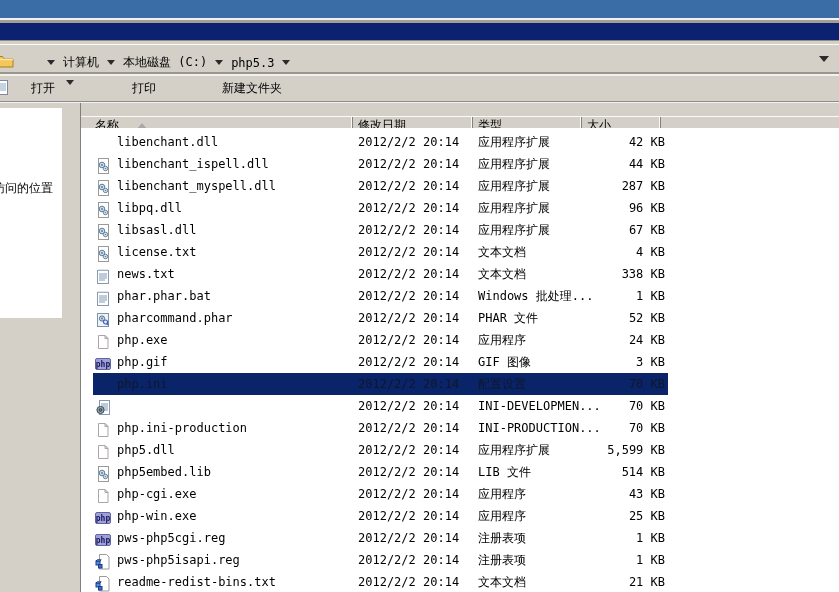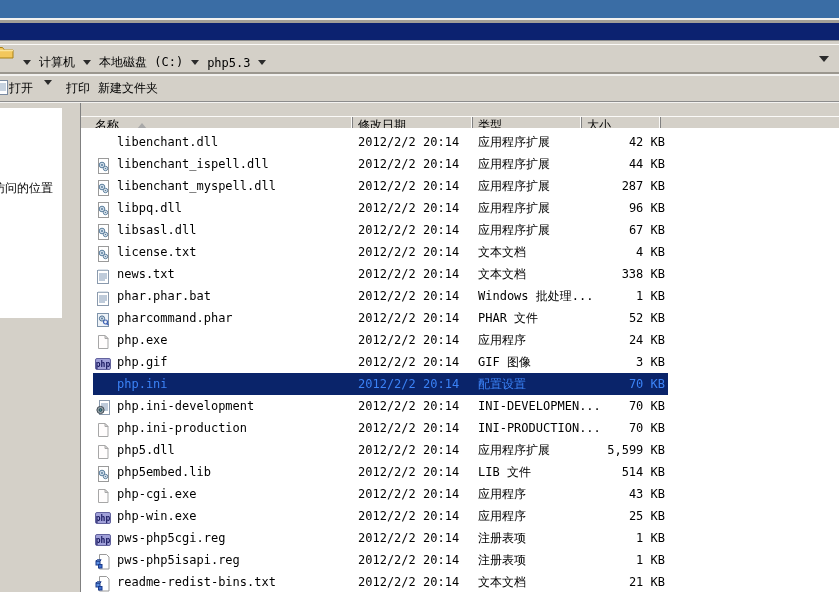--- a/index.html
+++ b/index.html
@@ -14,38 +14,38 @@
   .band-blue   { position:absolute; left:0; top:0;  width:839px; height:18px; background:#3a6da5; }
   .band-lt     { position:absolute; left:0; top:18px; width:839px; height:2px;  background:#f2f1ef; }
   .band-gray   { position:absolute; left:0; top:20px; width:839px; height:3px;  background:#a39f97; }
   .band-navy   { position:absolute; left:0; top:23px; width:839px; height:17px; background:#0c2270; }
   .band-edge   { position:absolute; left:0; top:40px; width:839px; height:1px;  background:#8c8c8c; }
 
   
   .addressbar {
     position:absolute; left:0; top:44px; width:839px; height:36px;
     background:#d4d0c8; border-top:1px solid #fbfaf8;
-    display:flex; 
+    display:flex; align-items:center;gap:24px;
   }
   .crumbs { display:flex; align-items:center; }
   .crumb-sep { width:0; height:0; border-left:4px solid transparent; border-right:4px solid transparent;
     border-top:5px solid #2b2b2b; margin:0 7px; }
   .crumb { padding:2px 1px; cursor:default; white-space:nowrap; }
   .addr-folder { margin-left:-4px; margin-right:2px; }
   .addr-history { position:absolute; right:10px; top:11px; width:0; height:0;
     border-left:5px solid transparent; border-right:5px solid transparent; border-top:6px solid #2b2b2b; }
   .groove1 { position:absolute; left:0; top:72px; width:839px; height:2px; background:#9b978f; }
   .groove2 { position:absolute; left:0; top:74px; width:839px; height:2px; background:#f2f1ef; }
 
   
   .toolbar {
     position:absolute; left:0; top:76px; width:839px; height:25px;
     background:#d4d0c8; display:flex; align-items:center;
   }
-  .tool-btn { display:flex; align-items:flex-start; gap:5px; padding:3px 0; white-space:nowrap; }
+  .tool-btn { display:flex; align-items:flex-start; gap:5px; padding:3px 22px; white-space:nowrap; }
   .tool-arrow { width:0; height:0; border-left:4px solid transparent; border-right:4px solid transparent;
     border-top:5px solid #2b2b2b; margin-left:6px; }
   .toolbar-edge1 { position:absolute; left:0; top:101px; width:839px; height:1px; background:#8c8c8c; }
   .toolbar-edge2 { position:absolute; left:0; top:102px; width:839px; height:1px; background:#f4f3f1; }
 
   
   .content { position:absolute; left:0; top:103px; width:839px; height:489px; background:#d4d0c8; }
   .sidebar-panel { position:absolute; left:0; top:5px; width:62px; height:210px; background:#ffffff; overflow:hidden; }
   .sidebar-label { position:absolute; left:-7px; top:72px; white-space:nowrap; }
   .pane-border { position:absolute; left:80px; top:0; width:1px; height:489px; background:#808080; }
@@ -67,21 +67,21 @@
   .list-body { position:absolute; left:81px; top:25px; width:758px; height:464px; background:#ffffff; overflow:hidden; }
   .row { position:relative; height:22px; margin-top:0; }
   .rows { padding-top:3px; }
   .cell { position:absolute; top:0; height:22px; line-height:22px; white-space:nowrap; }
   .cell.icon { left:14px; top:3px; height:16px; line-height:16px;margin-top:24px; }
   .cell.name { left:36px; }
   .cell.date { left:277px; }
   .cell.type { left:397px; }
   .cell.size { left:512px; width:72px; text-align:right; }
   .hl { position:absolute; left:12px; top:0; width:575px; height:22px; background:#0a246a; }
-  .row.selected .cell { color:#3b82f6; z-index:2; }
+  .row.selected .cell { color:#0f172a; z-index:2; }
   .row.selected .cell.icon { z-index:2; }
 </style>
 </head>
 <body>
 
 <div class="screen">
 
   <div class="band-blue"></div>
   <div class="band-lt"></div>
   <div class="band-gray"></div>
@@ -121,21 +121,21 @@
         </g>
       </svg>
     </span>
     <div class="tool-btn">
       <span>打开</span>
       <span class="tool-arrow"></span>
     </div>
     <div class="tool-btn" style="margin-left:14px">
       <span>打印</span>
     </div>
-    <div class="tool-btn" style="margin-left:8px">
+    <div class="tool-btn" style="margin-left:22px">
       <span>新建文件夹</span>
     </div>
   </div>
   <div class="toolbar-edge1"></div>
   <div class="toolbar-edge2"></div>
 
   <div class="content">
     <div class="sidebar-panel">
       <div class="sidebar-label">访问的位置</div>
     </div>
@@ -323,21 +323,20 @@
             <span class="cell name">php.ini</span>
             <span class="cell date">2012/2/2 20:14</span>
             <span class="cell type">配置设置</span>
             <span class="cell size">70 KB</span>
           </div>
           <div class="row">
             <span class="cell icon"><svg width="16" height="16" viewBox="0 0 16 16">
       <path d="M3.5 1.5 h6.5 l3 3 v10 h-9.5 z" fill="#fffdfd" stroke="#a7a7a7"></path>
       <path d="M10 1.5 l3 3 h-3 z" fill="#e9e4e4" stroke="#a7a7a7"></path>
               </svg></span>
-            <span class="cell name">php.ini-development</span>
             <span class="cell date">2012/2/2 20:14</span>
             <span class="cell type">INI-DEVELOPMEN...</span>
             <span class="cell size">70 KB</span>
           </div>
           <div class="row">
             <span class="cell icon"><svg width="16" height="16" viewBox="0 0 16 16">
       <path d="M3.5 1.5 h6.5 l3 3 v10 h-9.5 z" fill="#fffdfd" stroke="#a7a7a7"></path>
       <path d="M10 1.5 l3 3 h-3 z" fill="#e9e4e4" stroke="#a7a7a7"></path>
               </svg></span>
             <span class="cell name">php.ini-production</span>

